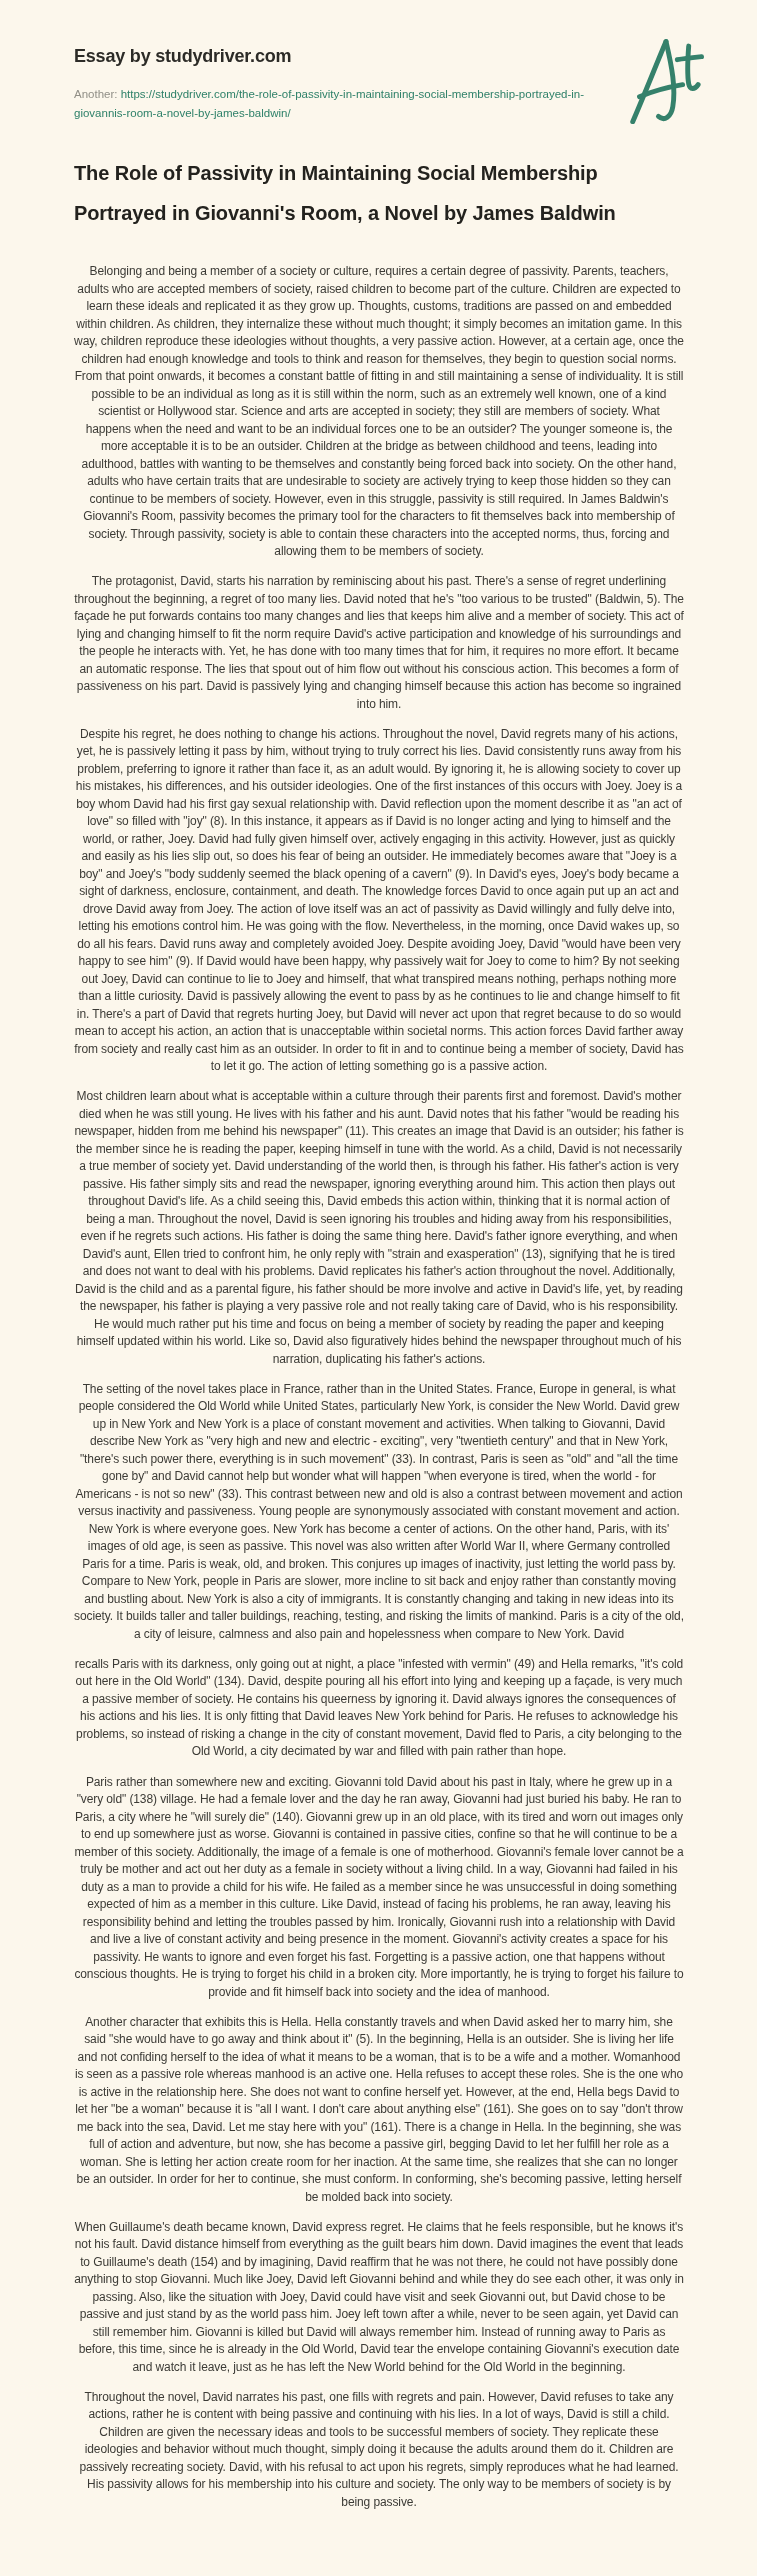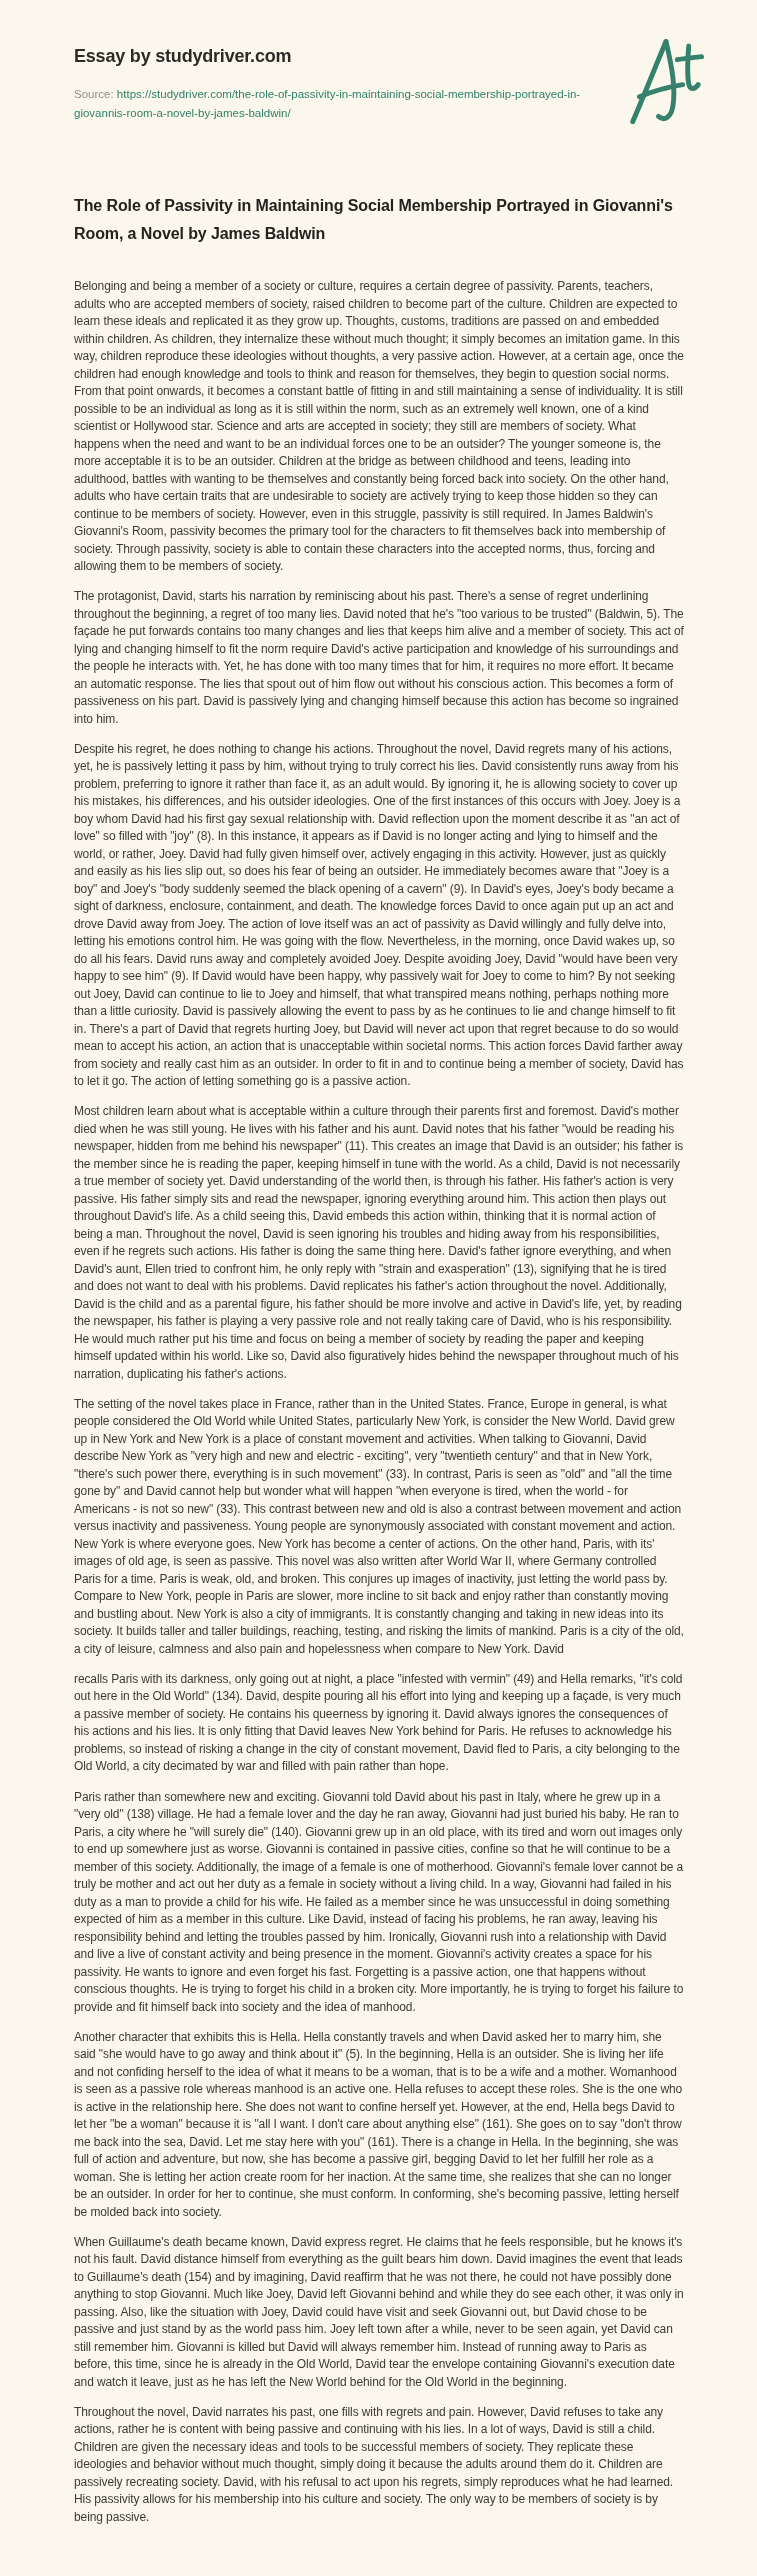--- a/index.html
+++ b/index.html
@@ -38,34 +38,34 @@
     text-decoration: none;
   }
   .logo {
     position: absolute;
     top: 37px;
     right: 53px;
     width: 78px;
     height: 87px;
   }
   .essay-title {
-    font-size: 16px;
-    line-height: 28px;
+    font-size: 20px;
+    line-height: 40px;
     font-weight: bold;
     color: #23221e;
     letter-spacing: -0.1px;
-    margin: 70px 0 30px 0;
+    margin: 31px 0 30px 0;
   }
   .essay-body p {
     font-size: 12px;
     line-height: 17.5px;
     letter-spacing: -0.1px;
     margin: 0 0 12.6px 0;
     color: #3c3b36;
-    text-align: left;
+    text-align: center;
   }
 </style>
 </head>
 <body>
 
 <div class="page">
 
   <div class="logo" aria-hidden="true">
     <svg width="78" height="87" viewBox="0 0 100 115" fill="none" xmlns="http://www.w3.org/2000/svg">
       <g stroke="#35816b" stroke-width="6.5" stroke-linecap="round" fill="none">
@@ -73,21 +73,21 @@
         <path d="M50 6 C 58 40, 63 68, 59 92 C 57 105, 48 112, 40 105"></path>
         <path d="M15 79 C 34 71, 54 66, 72 63"></path>
         <path d="M80 12 C 78.5 32, 78 50, 80 62 C 81.5 70, 88 70, 92.5 63"></path>
         <path d="M65 30 C 76 28, 87 27, 97 26"></path>
       </g>
     </svg>
   </div>
 
   <h1 class="doc-title">Essay by studydriver.com</h1>
 
-  <p class="source-line"><span>Source:</span> <a href="#">https://studydriver.com/the-role-of-passivity-in-maintaining-social-membership-portrayed-in-giovannis-room-a-novel-by-james-baldwin/</a></p>
+  <p class="source-line"><span>Another:</span> <a href="#">https://studydriver.com/the-role-of-passivity-in-maintaining-social-membership-portrayed-in-giovannis-room-a-novel-by-james-baldwin/</a></p>
 
   <h2 class="essay-title">The Role of Passivity in Maintaining Social Membership Portrayed in Giovanni's Room, a Novel by James Baldwin</h2>
 
   <div class="essay-body">
       <p>Belonging and being a member of a society or culture, requires a certain degree of passivity. Parents, teachers, adults who are accepted members of society, raised children to become part of the culture. Children are expected to learn these ideals and replicated it as they grow up. Thoughts, customs, traditions are passed on and embedded within children. As children, they internalize these without much thought; it simply becomes an imitation game. In this way, children reproduce these ideologies without thoughts, a very passive action. However, at a certain age, once the children had enough knowledge and tools to think and reason for themselves, they begin to question social norms. From that point onwards, it becomes a constant battle of fitting in and still maintaining a sense of individuality. It is still possible to be an individual as long as it is still within the norm, such as an extremely well known, one of a kind scientist or Hollywood star. Science and arts are accepted in society; they still are members of society. What happens when the need and want to be an individual forces one to be an outsider? The younger someone is, the more acceptable it is to be an outsider. Children at the bridge as between childhood and teens, leading into adulthood, battles with wanting to be themselves and constantly being forced back into society. On the other hand, adults who have certain traits that are undesirable to society are actively trying to keep those hidden so they can continue to be members of society. However, even in this struggle, passivity is still required. In James Baldwin's Giovanni's Room, passivity becomes the primary tool for the characters to fit themselves back into membership of society. Through passivity, society is able to contain these characters into the accepted norms, thus, forcing and allowing them to be members of society.</p>
       <p>The protagonist, David, starts his narration by reminiscing about his past. There's a sense of regret underlining throughout the beginning, a regret of too many lies. David noted that he's "too various to be trusted" (Baldwin, 5). The façade he put forwards contains too many changes and lies that keeps him alive and a member of society. This act of lying and changing himself to fit the norm require David's active participation and knowledge of his surroundings and the people he interacts with. Yet, he has done with too many times that for him, it requires no more effort. It became an automatic response. The lies that spout out of him flow out without his conscious action. This becomes a form of passiveness on his part. David is passively lying and changing himself because this action has become so ingrained into him.</p>
       <p>Despite his regret, he does nothing to change his actions. Throughout the novel, David regrets many of his actions, yet, he is passively letting it pass by him, without trying to truly correct his lies. David consistently runs away from his problem, preferring to ignore it rather than face it, as an adult would. By ignoring it, he is allowing society to cover up his mistakes, his differences, and his outsider ideologies. One of the first instances of this occurs with Joey. Joey is a boy whom David had his first gay sexual relationship with. David reflection upon the moment describe it as "an act of love" so filled with "joy" (8). In this instance, it appears as if David is no longer acting and lying to himself and the world, or rather, Joey. David had fully given himself over, actively engaging in this activity. However, just as quickly and easily as his lies slip out, so does his fear of being an outsider. He immediately becomes aware that "Joey is a boy" and Joey's "body suddenly seemed the black opening of a cavern" (9). In David's eyes, Joey's body became a sight of darkness, enclosure, containment, and death. The knowledge forces David to once again put up an act and drove David away from Joey. The action of love itself was an act of passivity as David willingly and fully delve into, letting his emotions control him. He was going with the flow. Nevertheless, in the morning, once David wakes up, so do all his fears. David runs away and completely avoided Joey. Despite avoiding Joey, David "would have been very happy to see him" (9). If David would have been happy, why passively wait for Joey to come to him? By not seeking out Joey, David can continue to lie to Joey and himself, that what transpired means nothing, perhaps nothing more than a little curiosity. David is passively allowing the event to pass by as he continues to lie and change himself to fit in. There's a part of David that regrets hurting Joey, but David will never act upon that regret because to do so would mean to accept his action, an action that is unacceptable within societal norms. This action forces David farther away from society and really cast him as an outsider. In order to fit in and to continue being a member of society, David has to let it go. The action of letting something go is a passive action.</p>
       <p>Most children learn about what is acceptable within a culture through their parents first and foremost. David's mother died when he was still young. He lives with his father and his aunt. David notes that his father "would be reading his newspaper, hidden from me behind his newspaper" (11). This creates an image that David is an outsider; his father is the member since he is reading the paper, keeping himself in tune with the world. As a child, David is not necessarily a true member of society yet. David understanding of the world then, is through his father. His father's action is very passive. His father simply sits and read the newspaper, ignoring everything around him. This action then plays out throughout David's life. As a child seeing this, David embeds this action within, thinking that it is normal action of being a man. Throughout the novel, David is seen ignoring his troubles and hiding away from his responsibilities, even if he regrets such actions. His father is doing the same thing here. David's father ignore everything, and when David's aunt, Ellen tried to confront him, he only reply with "strain and exasperation" (13), signifying that he is tired and does not want to deal with his problems. David replicates his father's action throughout the novel. Additionally, David is the child and as a parental figure, his father should be more involve and active in David's life, yet, by reading the newspaper, his father is playing a very passive role and not really taking care of David, who is his responsibility. He would much rather put his time and focus on being a member of society by reading the paper and keeping himself updated within his world. Like so, David also figuratively hides behind the newspaper throughout much of his narration, duplicating his father's actions.</p>
       <p>The setting of the novel takes place in France, rather than in the United States. France, Europe in general, is what people considered the Old World while United States, particularly New York, is consider the New World. David grew up in New York and New York is a place of constant movement and activities. When talking to Giovanni, David describe New York as "very high and new and electric - exciting", very "twentieth century" and that in New York, "there's such power there, everything is in such movement" (33). In contrast, Paris is seen as "old" and "all the time gone by" and David cannot help but wonder what will happen "when everyone is tired, when the world - for Americans - is not so new" (33). This contrast between new and old is also a contrast between movement and action versus inactivity and passiveness. Young people are synonymously associated with constant movement and action. New York is where everyone goes. New York has become a center of actions. On the other hand, Paris, with its' images of old age, is seen as passive. This novel was also written after World War II, where Germany controlled Paris for a time. Paris is weak, old, and broken. This conjures up images of inactivity, just letting the world pass by. Compare to New York, people in Paris are slower, more incline to sit back and enjoy rather than constantly moving and bustling about. New York is also a city of immigrants. It is constantly changing and taking in new ideas into its society. It builds taller and taller buildings, reaching, testing, and risking the limits of mankind. Paris is a city of the old, a city of leisure, calmness and also pain and hopelessness when compare to New York. David</p>
       <p>recalls Paris with its darkness, only going out at night, a place "infested with vermin" (49) and Hella remarks, "it's cold out here in the Old World" (134). David, despite pouring all his effort into lying and keeping up a façade, is very much a passive member of society. He contains his queerness by ignoring it. David always ignores the consequences of his actions and his lies. It is only fitting that David leaves New York behind for Paris. He refuses to acknowledge his problems, so instead of risking a change in the city of constant movement, David fled to Paris, a city belonging to the Old World, a city decimated by war and filled with pain rather than hope.</p>

